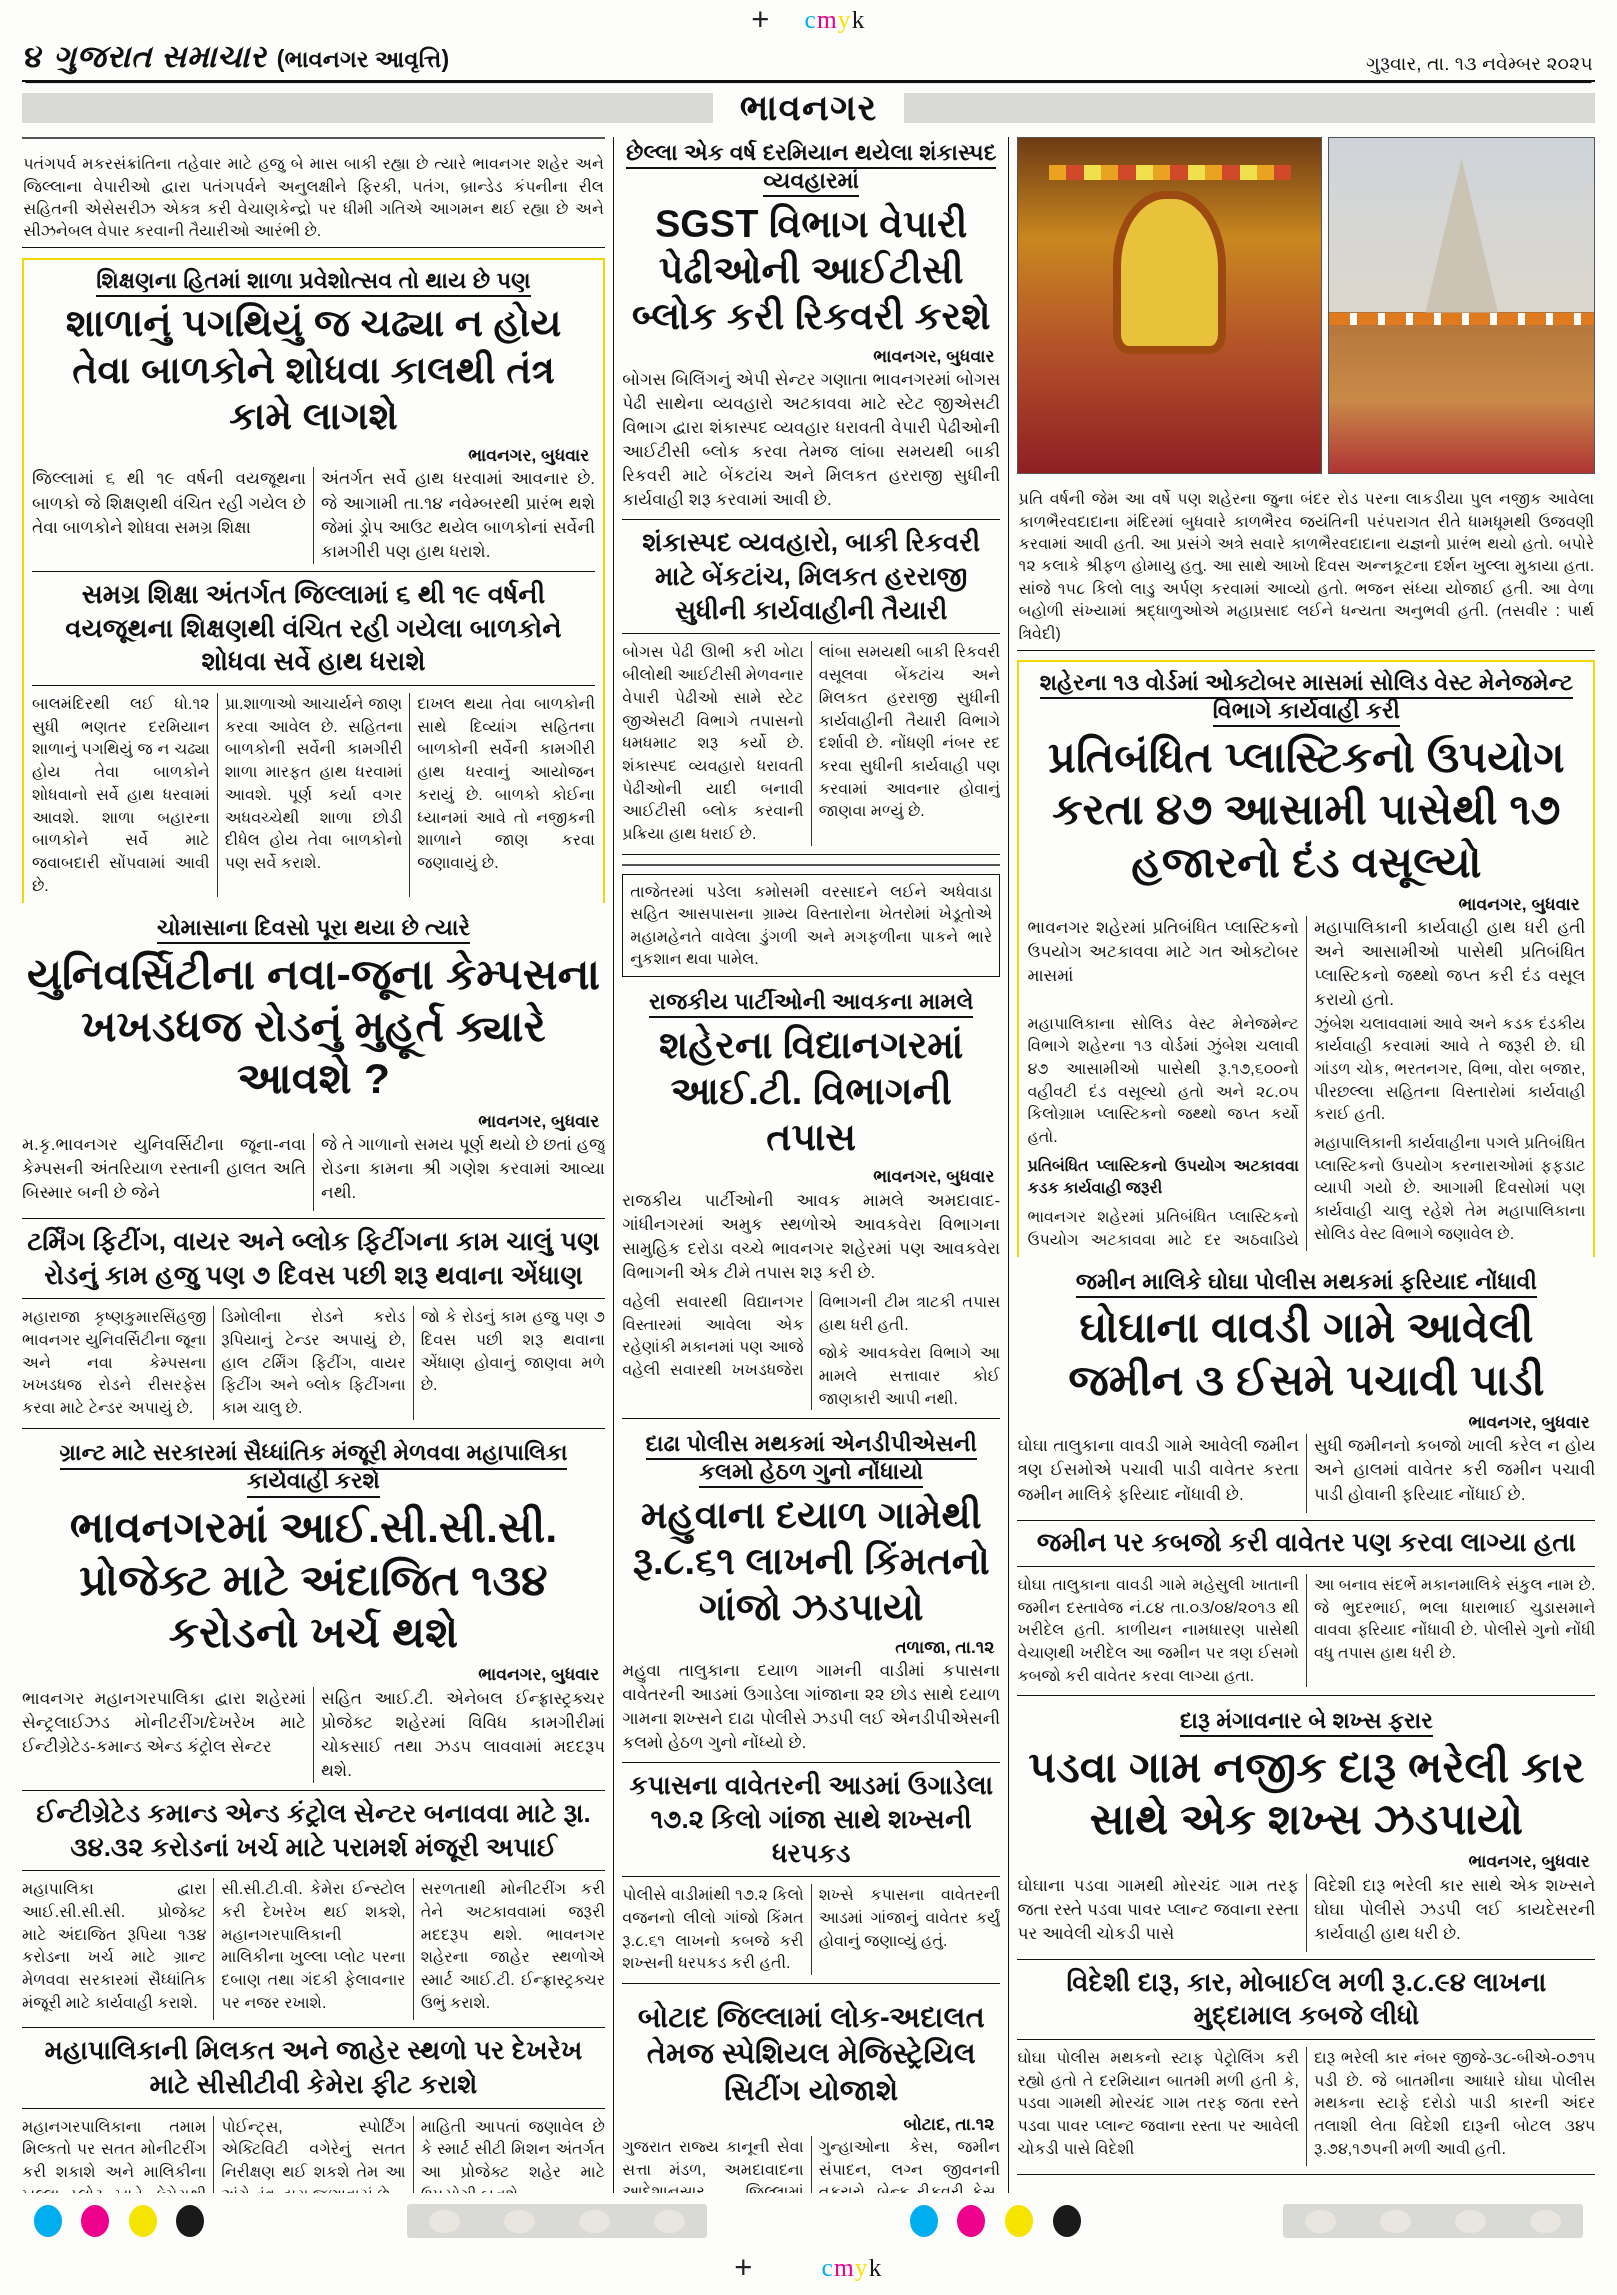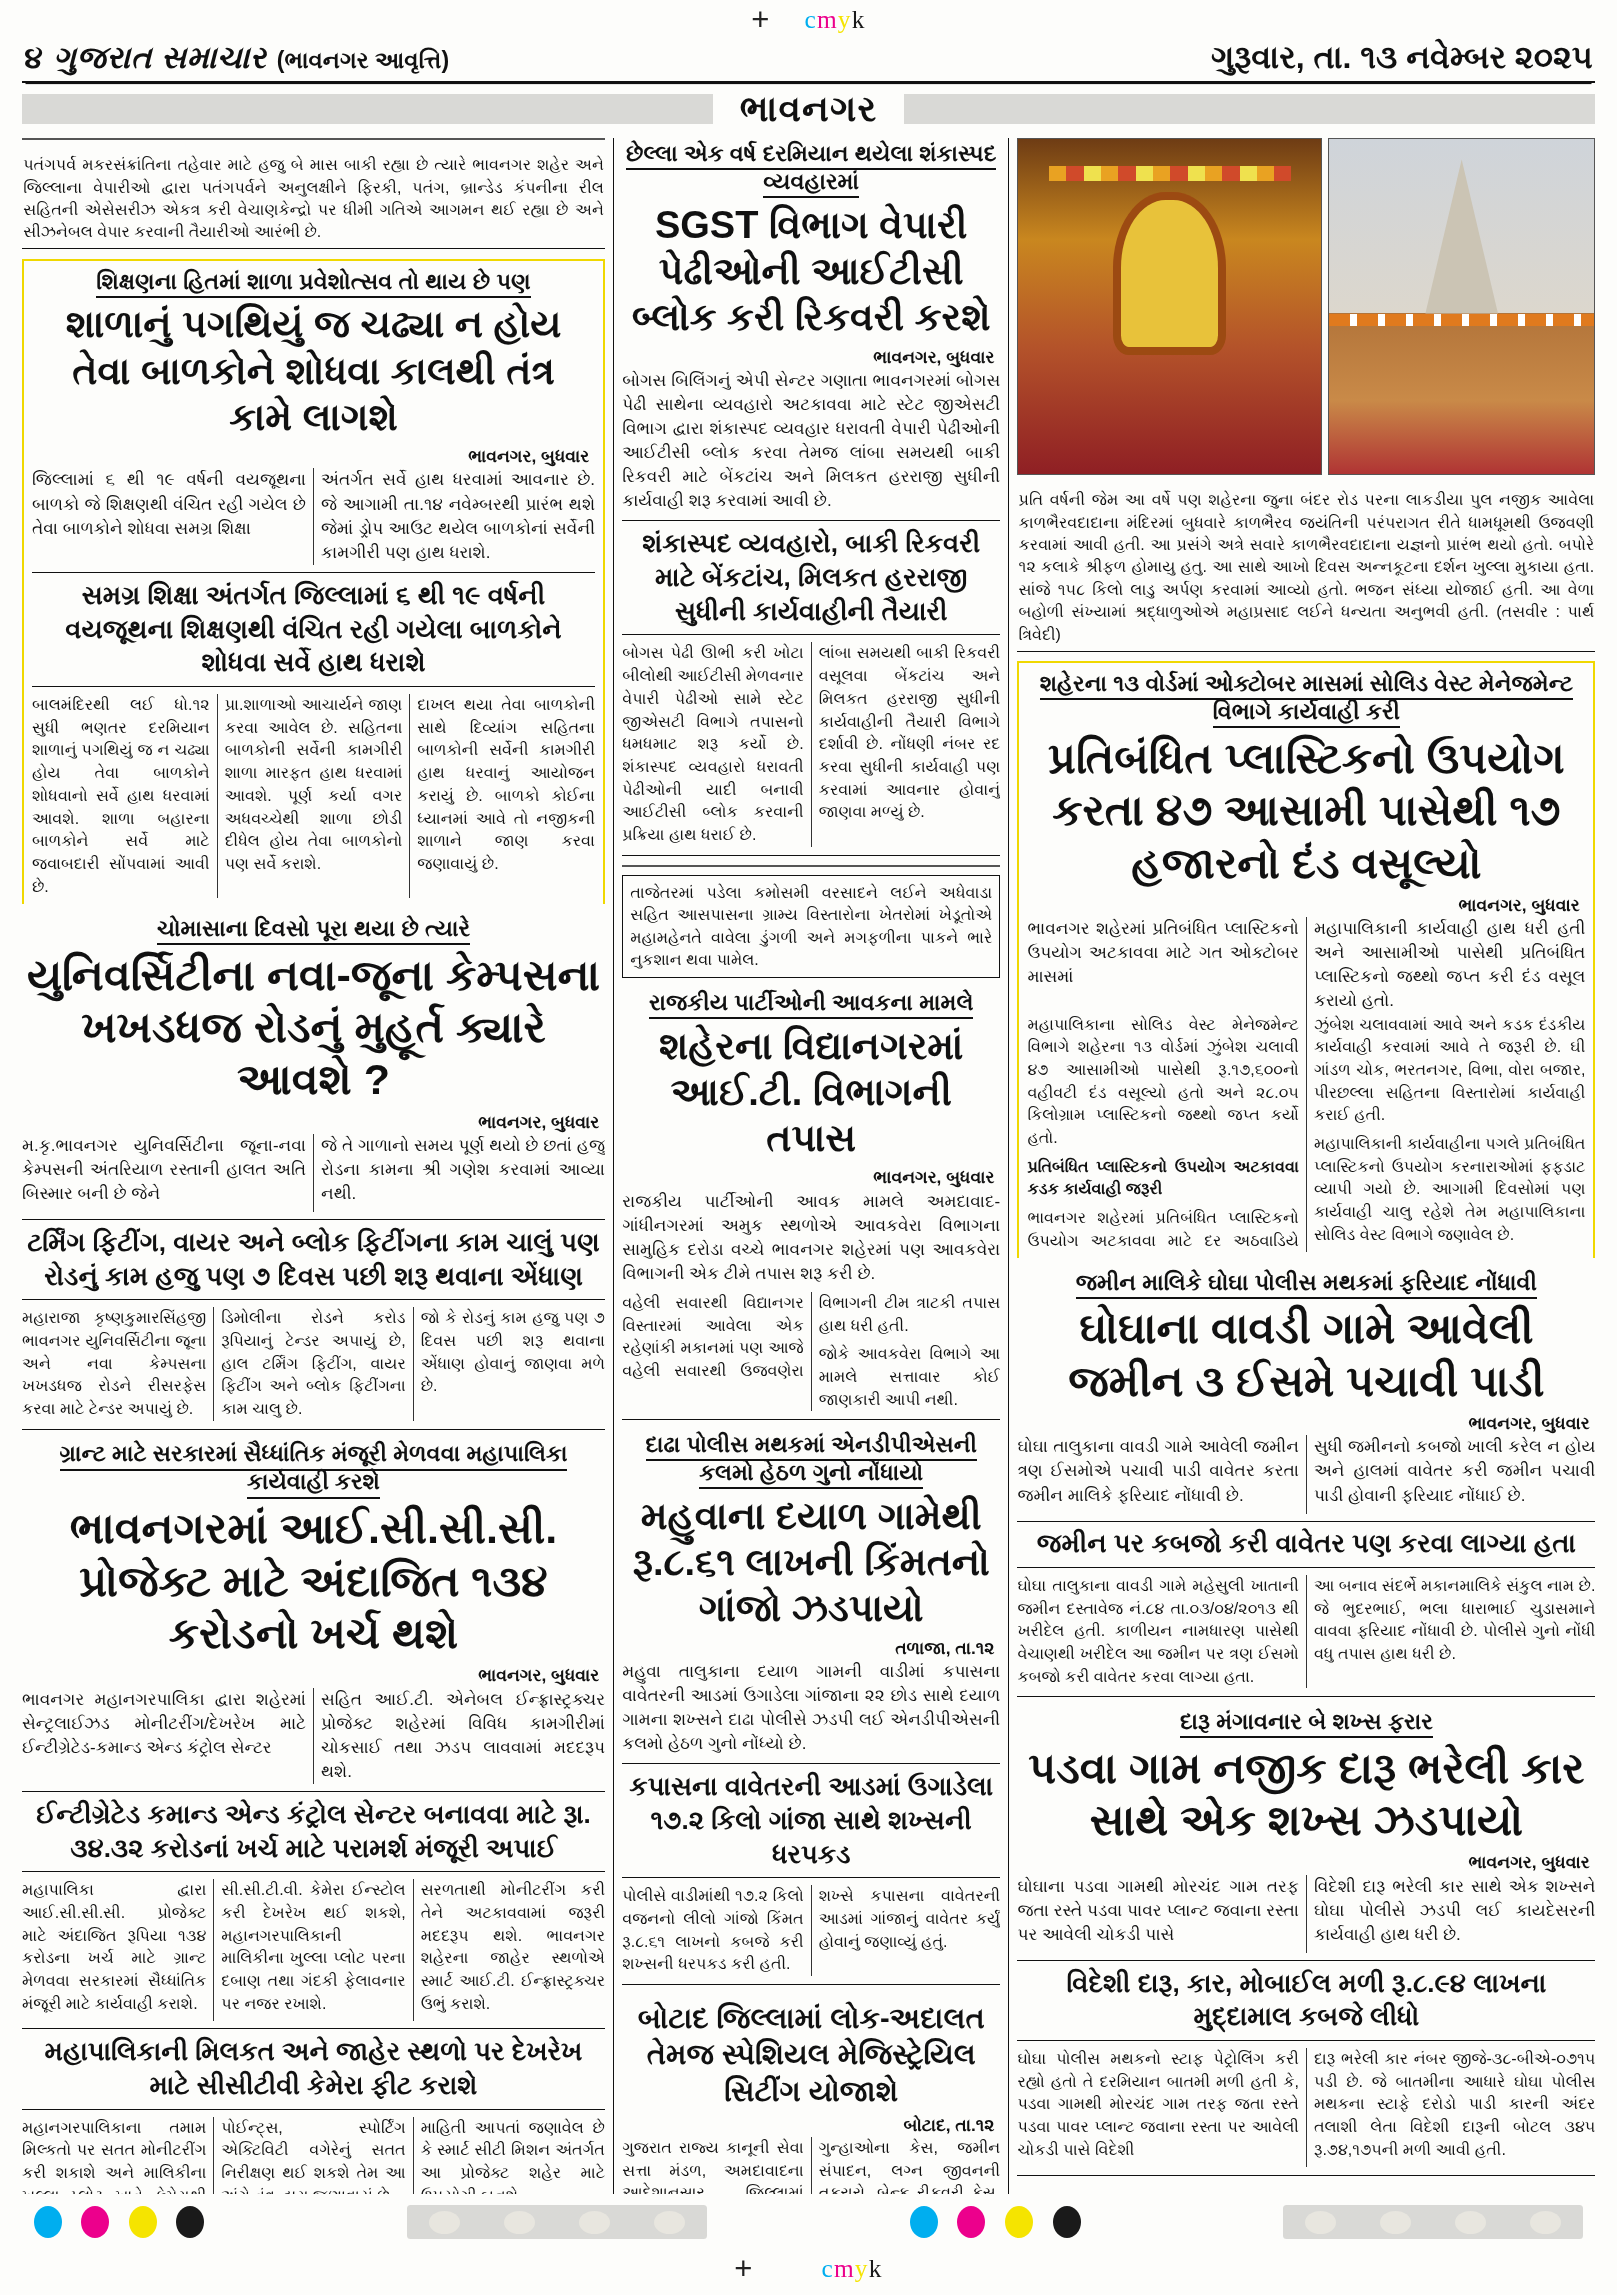--- a/index.html
+++ b/index.html
@@ -17,21 +17,21 @@
   .reg-dot{width:28px;height:32px;border-radius:50%;}
   .reg-bar{width:300px;height:34px;background:#d9d9d6;border-radius:3.5px;display:flex;align-items:center;justify-content:space-around;}
   .reg-bar i{width:31px;height:23px;background:#e8e6df;border-radius:50%;}
   .reg-center{display:flex;justify-content:center;align-items:center;gap:69px;height:52px;}
   
   .page-header{display:flex;justify-content:space-between;align-items:flex-end;border-bottom:2.3px solid #111;padding:3.5px 2.3px 4.6px 2.3px;box-shadow:0 4.6px 0 -3.5px #111;}
   .mast-left{display:flex;align-items:baseline;gap:10.4px;}
   .page-no{font-size:30px;font-weight:bold;}
   .masthead{font-size:31px;font-weight:bold;font-style:italic;letter-spacing:0.6px;}
   .edition{font-size:23px;font-weight:bold;}
-  .page-date{font-size:32px;font-weight:bold;text-align:right;}
+  .page-date{font-size:19px;font-weight:normal;text-align:right;}
   .city-band{display:flex;align-items:center;gap:27px;margin:5.8px 0 8px 0;}
   .city-band .bar{flex:1;height:30px;background:#d9d9d6;}
   .city-name{font-size:36px;font-weight:bold;letter-spacing:1.2px;}
   
   .content{display:grid;grid-template-columns:583px 1.2px 378px 1.2px 578px;column-gap:14px;height:2056px;overflow:hidden;gap:8px;}
   .vrule{background:#111;width:1.2px;height:100%;}
   .col{display:flex;flex-direction:column;gap:9.2px;overflow:hidden;}
   
   article{border-bottom:1.7px solid #111;padding-bottom:8px;}
   article.no-rule{border-bottom:none;}
@@ -181,21 +181,21 @@
         
       </figure>
       <div class="caption boxed">તાજેતરમાં પડેલા કમોસમી વરસાદને લઈને અધેવાડા સહિત આસપાસના ગ્રામ્ય વિસ્તારોના ખેતરોમાં ખેડૂતોએ મહામહેનતે વાવેલા ડુંગળી અને મગફળીના પાકને ભારે નુકશાન થવા પામેલ.</div>
 
       <article>
         <div class="kicker"><span>રાજકીય પાર્ટીઓની આવકના મામલે</span></div>
         <h1 class="headline h-xl">શહેરના વિદ્યાનગરમાં આઈ.ટી. વિભાગની તપાસ</h1>
         <div class="byline">ભાવનગર, બુધવાર</div>
         <p class="lead">રાજકીય પાર્ટીઓની આવક મામલે અમદાવાદ-ગાંધીનગરમાં અમુક સ્થળોએ આવકવેરા વિભાગના સામુહિક દરોડા વચ્ચે ભાવનગર શહેરમાં પણ આવકવેરા વિભાગની એક ટીમે તપાસ શરૂ કરી છે.</p>
         <div class="body-txt cols2">
-          <p>વહેલી સવારથી વિદ્યાનગર વિસ્તારમાં આવેલા એક રહેણાંકી મકાનમાં પણ આજે વહેલી સવારથી ઉજવણેરા વિભાગની ટીમ ત્રાટકી તપાસ હાથ ધરી હતી.</p>
+          <p>વહેલી સવારથી વિદ્યાનગર વિસ્તારમાં આવેલા એક રહેણાંકી મકાનમાં પણ આજે વહેલી સવારથી ખખડધજેરા વિભાગની ટીમ ત્રાટકી તપાસ હાથ ધરી હતી.</p>
           <p>જોકે આવકવેરા વિભાગે આ મામલે સત્તાવાર કોઈ જાણકારી આપી નથી.</p>
         </div>
       </article>
 
       <article>
         <div class="kicker"><span>દાઢા પોલીસ મથકમાં એનડીપીએસની કલમો હેઠળ ગુનો નોંધાયો</span></div>
         <h1 class="headline h-xl">મહુવાના દયાળ ગામેથી રૂ.૮.૬૧ લાખની કિંમતનો ગાંજો ઝડપાયો</h1>
         <div class="dateline">તળાજા, તા.૧૨</div>
         <p class="lead">મહુવા તાલુકાના દયાળ ગામની વાડીમાં કપાસના વાવેતરની આડમાં ઉગાડેલા ગાંજાના ૨૨ છોડ સાથે દયાળ ગામના શખ્સને દાઢા પોલીસે ઝડપી લઈ એનડીપીએસની કલમો હેઠળ ગુનો નોંધ્યો છે.</p>
         <h2 class="subhead">કપાસના વાવેતરની આડમાં ઉગાડેલા ૧૭.૨ કિલો ગાંજા સાથે શખ્સની ધરપકડ</h2>

